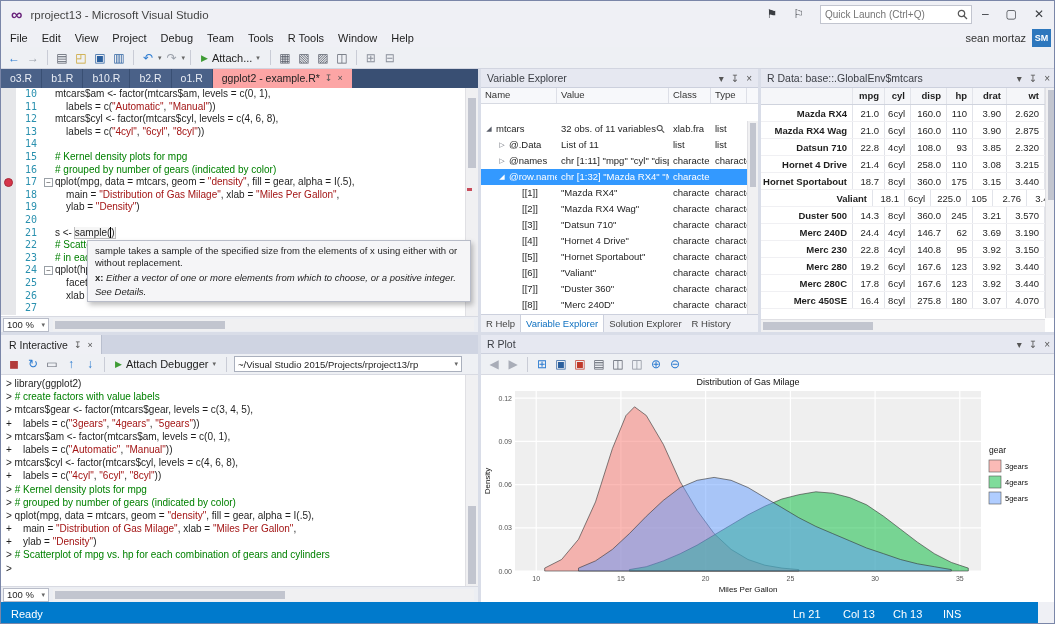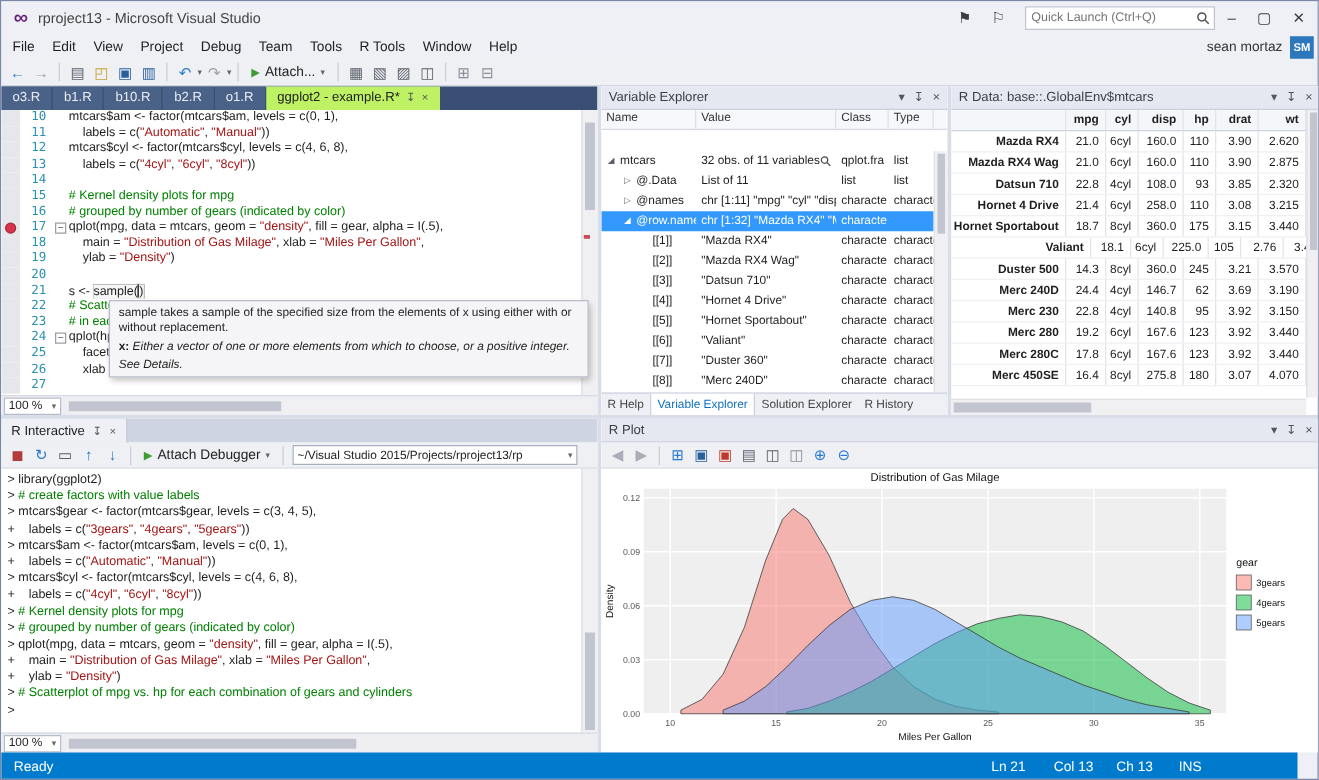--- a/index.html
+++ b/index.html
@@ -31,21 +31,21 @@
 .attach{display:flex;align-items:center;gap:4px;padding:0 5px;font-size:11px;color:#222}
 
 .workspace{position:absolute;left:0;top:68px;width:1055px;height:533px;background:#d9dde8}
 .panel{position:absolute;background:#fff;overflow:hidden}
 .panel-hd{height:19px;background:#e6e8f1;display:flex;align-items:center;padding:0 6px;font-size:10.5px;color:#3b3e45;border-bottom:1px solid #ccd0dd}
 .hd-icons{margin-left:auto;display:flex;gap:7px;font-size:10px;color:#555;align-items:center}
 
 .editor-group{left:0;top:0;width:477px;height:263px}
 .tabstrip{position:absolute;left:0;top:0;right:0;height:19px;background:#394f73;display:flex;align-items:flex-end;overflow:hidden}
 .doc-tab{height:19px;line-height:19px;padding:0 9px;background:#4a6188;color:#e9edf5;font-size:10.5px;margin-right:1px;display:flex;align-items:center;gap:5px;white-space:nowrap}
-.doc-tab.active{background:#bef264;color:#222}
+.doc-tab.active{background:#fca5a5;color:#222}
 .doc-tab .tic{font-size:9px;color:#555}
 .ed-body{position:absolute;left:0;top:19px;right:0;bottom:16px}
 .ed-lines{position:absolute;left:0;top:0;right:13px;bottom:0;overflow:hidden;background:#fff}
 .ed-row{display:flex;height:12.6px;line-height:12.6px;white-space:pre}
 .ed-bp{width:15px;background:#e6e7ea;flex:none;display:flex;align-items:center;justify-content:center}
 .bp-dot{width:9px;height:9px;border-radius:50%;background:#d6354a;border:1px solid #a82938}
 .ed-ln{width:26px;flex:none;text-align:right;padding-right:5px;color:#2b91af;font-size:10px;font-family:"DejaVu Sans Mono","Liberation Mono",monospace}
 .ed-fold{width:13px;flex:none;display:flex;align-items:center;justify-content:center}
 .fold-box{width:9px;height:9px;border:1px solid #9aa0a6;font-size:8px;line-height:7px;text-align:center;color:#444;background:#fff}
 .ed-code{flex:1;font-size:10px;overflow:hidden}
@@ -283,21 +283,21 @@
               <span class="exp">◢</span>
               <span>mtcars</span>
             </div>
             <div class="ve-cell ve-val" style="width: 112px;">
               <span>32 obs. of 11 variables</span>
               <svg width="10" height="10" viewBox="0 0 10 10">
                 <circle cx="4" cy="4" r="2.8" fill="none" stroke="#4a4a4a" stroke-width="1.1"></circle>
                 <line x1="6.2" y1="6.2" x2="9" y2="9" stroke="#4a4a4a" stroke-width="1.1"></line>
               </svg>
             </div>
-            <div class="ve-cell" style="width: 42px;">qplot.fra</div>
+            <div class="ve-cell" style="width: 42px;">xlab.fra</div>
             <div class="ve-cell" style="width: 36px;">list</div>
           </div>
           <div class="ve-row">
             <div class="ve-cell ve-name" style="width: 76px; padding-left: 16px;">
               <span class="exp">▷</span>
               <span>@.Data</span>
             </div>
             <div class="ve-cell ve-val" style="width: 112px;">
               <span>List of 11</span>
             </div>

